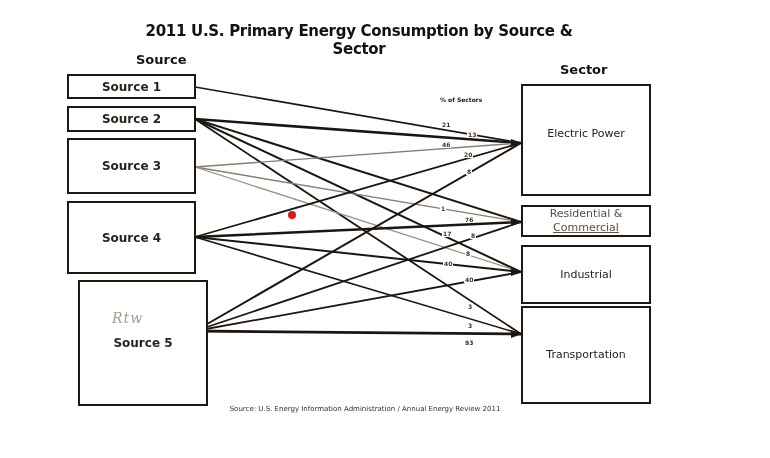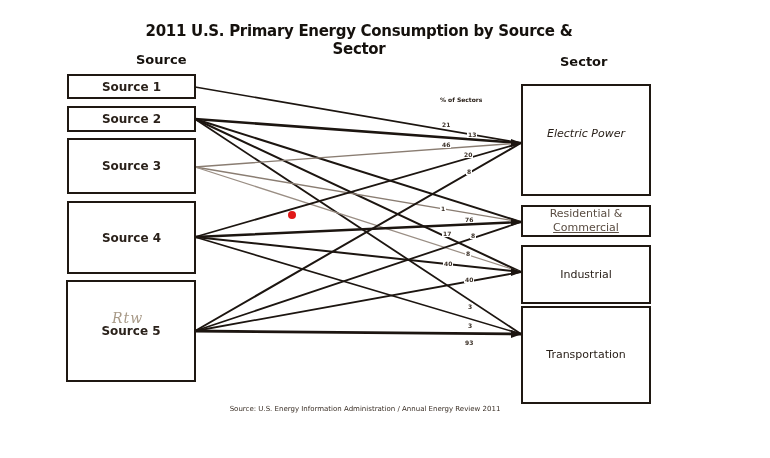--- a/index.html
+++ b/index.html
@@ -22,21 +22,21 @@
          background: #e01818; }
   .hand { position: absolute; left: 112px; top: 286px; font-family: "DejaVu Serif", serif;
           font-size: 14px; color: #a89a88; font-style: italic; letter-spacing: 1px; margin-top: 24px; }
 </style>
 </head>
 <body>
 
 <div class="title">2011 U.S. Primary Energy Consumption by Source &amp; Sector</div>
 
 <div class="col-head" style="left:104px; top:52px;margin-left:32px;">Source</div>
-<div class="col-head" style="left:560px; top:54px;">Sector</div>
+<div class="col-head" style="left:560px; top:62px;">Sector</div>
 
 <svg class="links" width="770" height="458">
   <g stroke="#1c1510" fill="none" stroke-linecap="round">
 
     <line x1="195" y1="87" x2="521" y2="143" stroke-width="1.6"></line>
 
     <line x1="195" y1="119" x2="521" y2="143" stroke-width="2.6"></line>
     <line x1="195" y1="119" x2="521" y2="222" stroke-width="2"></line>
     <line x1="195" y1="119" x2="521" y2="272" stroke-width="2"></line>
     <line x1="195" y1="119" x2="521" y2="334" stroke-width="1.8"></line>
@@ -85,26 +85,26 @@
 </div>
 <div class="box src" style="left:67px; top:106px; width:129px; height:26px;">
   <span>Source 2</span>
 </div>
 <div class="box src" style="left:67px; top:138px; width:129px; height:56px;">
   <span>Source 3</span>
 </div>
 <div class="box src" style="left:67px; top:201px; width:129px; height:73px;">
   <span>Source 4</span>
 </div>
-<div class="box src" style="left:66px; top:280px; width:130px; height:102px;">
+<div class="box src" style="left:78px; top:280px; width:130px; height:126px;">
   <span>Source 5</span>
 </div>
 
 <div class="box" style="left:521px; top:84px; width:130px; height:112px;">
-  <span style="margin-top:-12px;font-style:italic;">Electric Power</span>
+  <span style="margin-top:-12px;">Electric Power</span>
 </div>
 <div class="box" style="left:521px; top:205px; width:130px; height:32px; flex-direction:column;">
   <span style="color:#5a4d42;">Residential &amp;</span>
   <span style="color:#5a4d42; text-decoration:underline;">Commercial</span>
 </div>
 <div class="box" style="left:521px; top:245px; width:130px; height:59px;align-items:center;">
   <span>Industrial</span>
 </div>
 <div class="box" style="left:521px; top:306px; width:130px; height:98px;">
   <span>Transportation</span>

